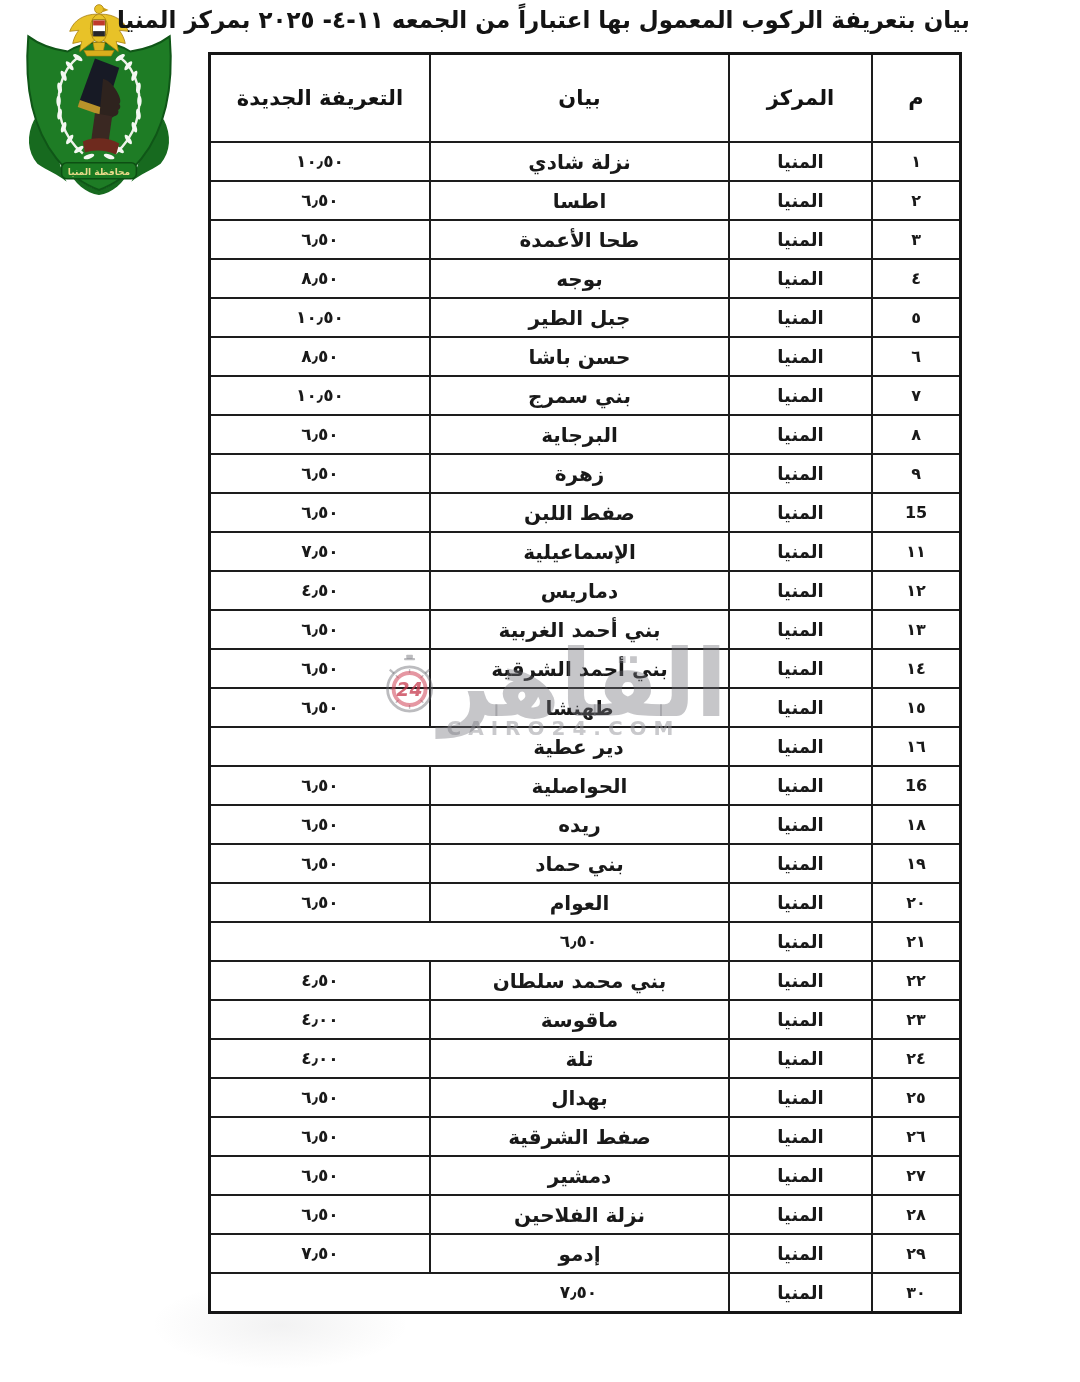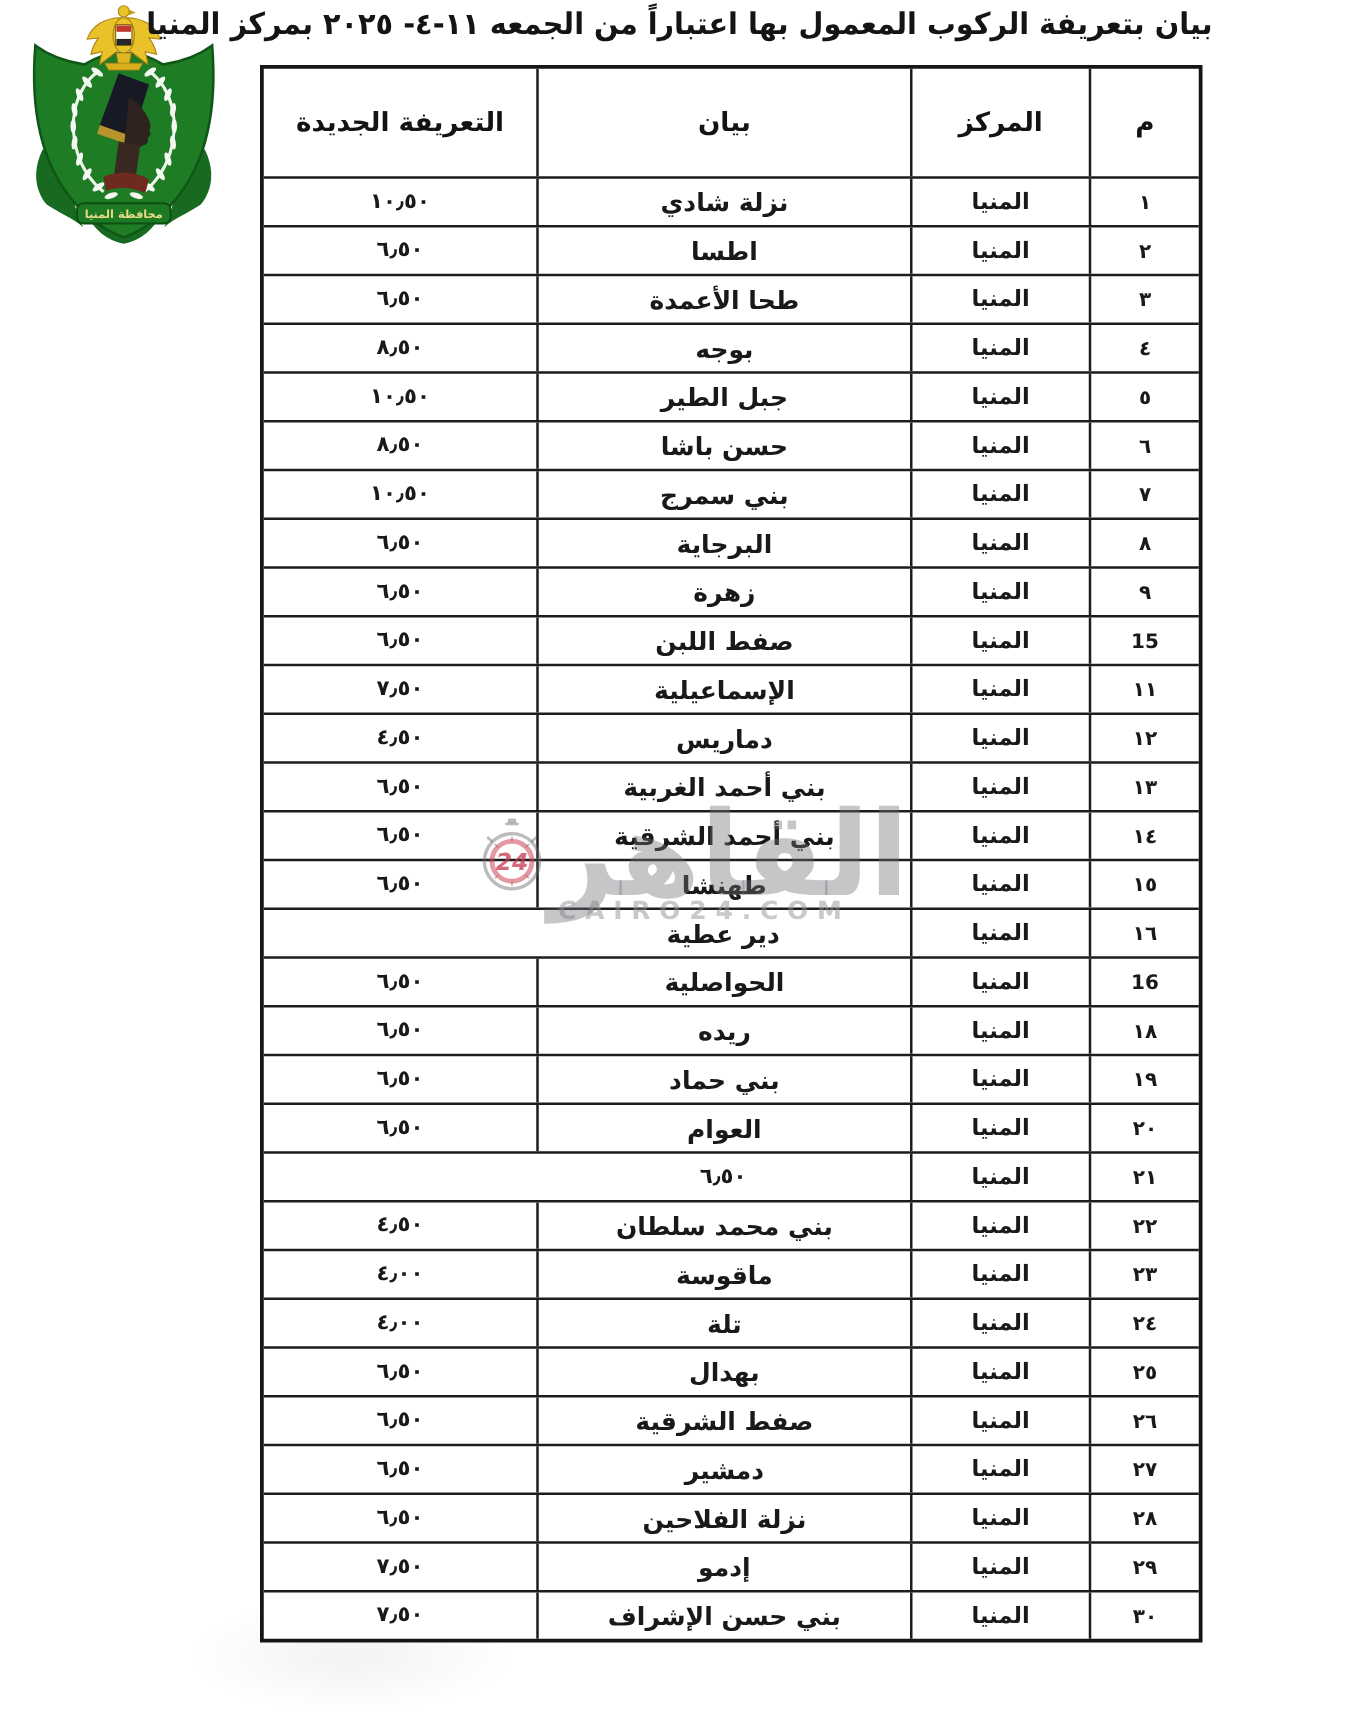--- a/index.html
+++ b/index.html
@@ -320,21 +320,20 @@
       </div>
       <div class="trow">
         <div class="cell c-num">٢٩</div>
         <div class="cell c-center">المنيا</div>
         <div class="cell c-place">إدمو</div>
         <div class="cell c-fare">٧٫٥٠</div>
       </div>
       <div class="trow">
         <div class="cell c-num">٣٠</div>
         <div class="cell c-center">المنيا</div>
-        <div class="cell c-place">بني حسن الإشراف</div>
         <div class="cell c-fare">٧٫٥٠</div>
       </div>
     </div>
 </div>
 
 <div class="watermark">
   <div class="wm-row">
     <span class="wm-arabic">القاهر</span>
     <svg width="104" height="112" viewBox="0 0 100 108">
       <rect x="44" y="1" width="12" height="7" rx="1.5" fill="rgba(106,106,114,0.45)"></rect>

